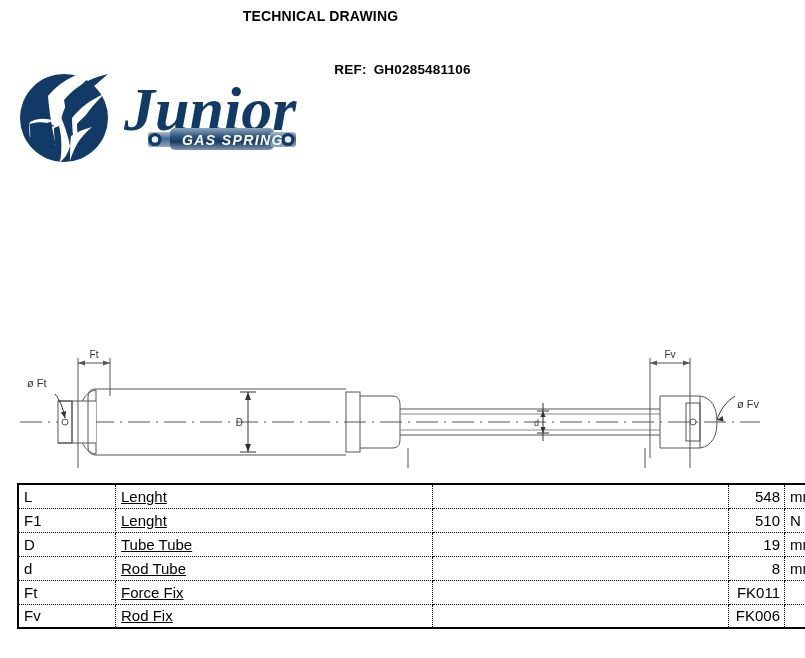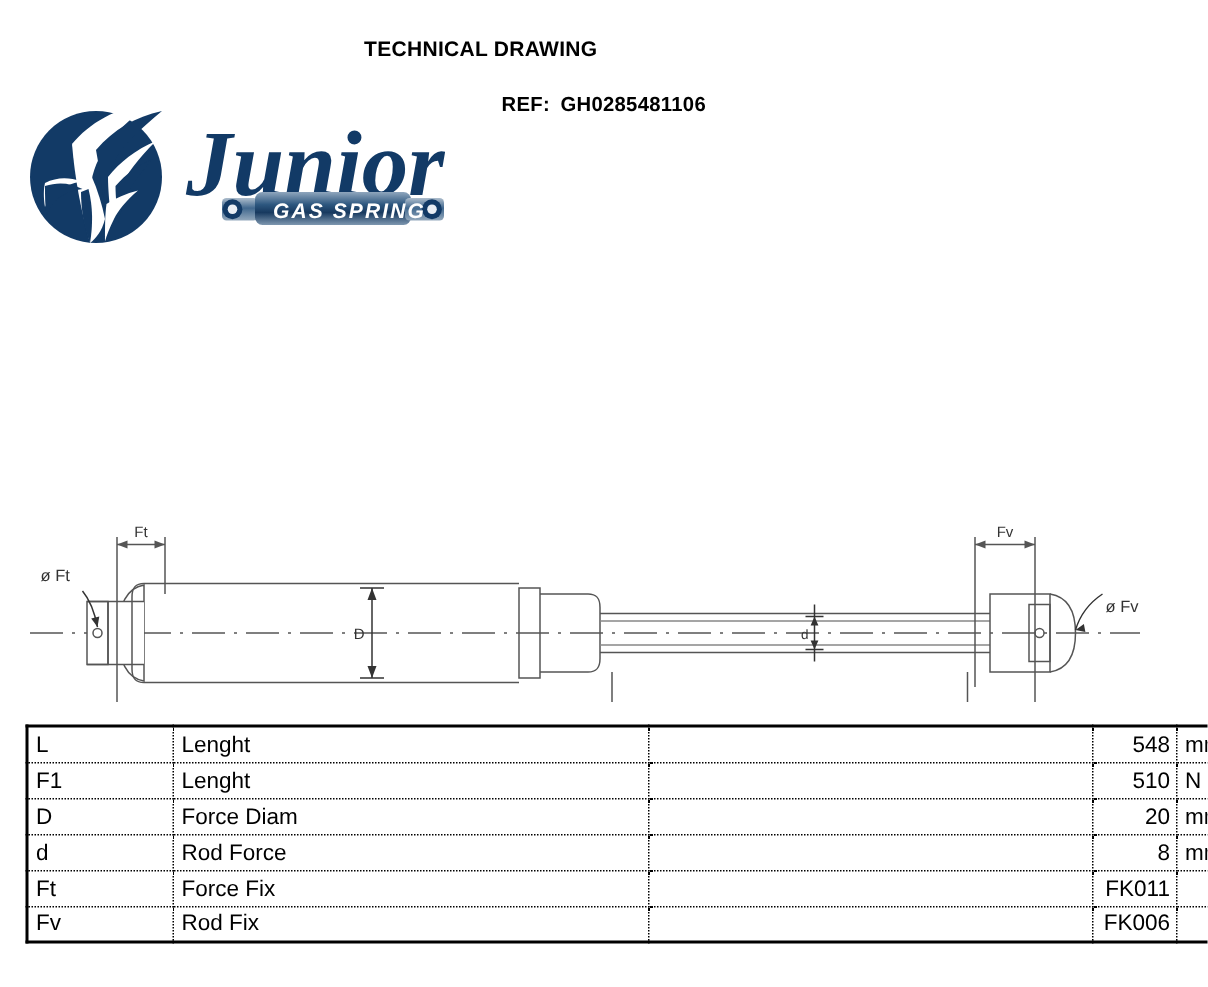--- a/index.html
+++ b/index.html
@@ -13,21 +13,21 @@
     position: relative;
     font-family: "Liberation Sans", sans-serif;
     color: #000000;
     overflow: hidden;
   }
 
   
   #header-title {
     position: absolute;
     left: 0;
-    top: 24px;
+    top: 8px;
     width: 641px;
     text-align: center;
     font-size: 14px;
     font-weight: bold;
     letter-spacing: 0.2px;
   }
   #ref-line {
     position: absolute;
     left: 0;
     top: 62px;
@@ -89,21 +89,21 @@
     line-height: 1;
     padding: 0 5px;
     border-bottom: 1px dotted #000;
     border-right: 1px dotted #000;
     vertical-align: middle;
     white-space: nowrap;
     overflow: hidden;
   }
   #spec-table tr:last-child td { border-bottom: none; }
   #spec-table td.col-sym   { width: 86px; }
-  #spec-table td.col-name  { width: 306px; }
+  #spec-table td.col-name  { width: 306px; text-decoration: underline; }
   #spec-table td.col-blank { width: 285px; }
   #spec-table td.col-val   { width: 46px; text-align: right; padding-right: 4px; margin-top: 16px; }
   #spec-table td.col-unit  { width: 47px; border-right: none; padding-left: 5px; }
 </style>
 </head>
 <body>
 
 <div id="header-title">TECHNICAL DRAWING</div>
 
 <div id="ref-line">
@@ -246,28 +246,28 @@
     </tr>
     <tr>
       <td class="col-sym">F1</td>
       <td class="col-name">Lenght</td>
       <td class="col-blank"></td>
       <td class="col-val">510</td>
       <td class="col-unit">N</td>
     </tr>
     <tr>
       <td class="col-sym">D</td>
-      <td class="col-name">Force Diam</td>
-      <td class="col-blank"></td>
-      <td class="col-val">20</td>
+      <td class="col-name">Tube Tube</td>
+      <td class="col-blank"></td>
+      <td class="col-val">19</td>
       <td class="col-unit">mm</td>
     </tr>
     <tr>
       <td class="col-sym">d</td>
-      <td class="col-name">Rod Force</td>
+      <td class="col-name">Rod Tube</td>
       <td class="col-blank"></td>
       <td class="col-val">8</td>
       <td class="col-unit">mm</td>
     </tr>
     <tr>
       <td class="col-sym">Ft</td>
       <td class="col-name">Force Fix</td>
       <td class="col-blank"></td>
       <td class="col-val">FK011</td>
       <td class="col-unit"></td>

